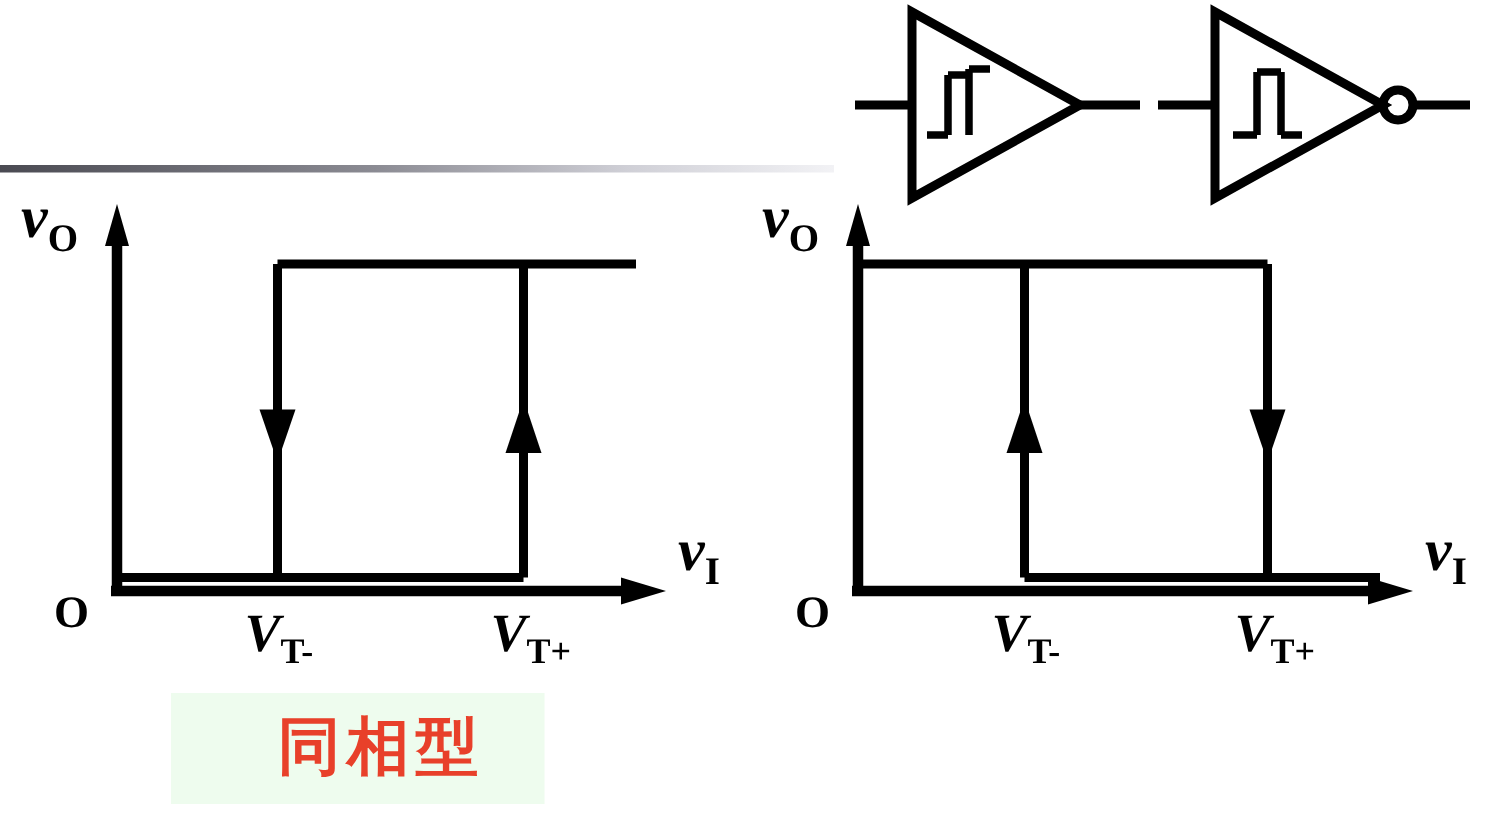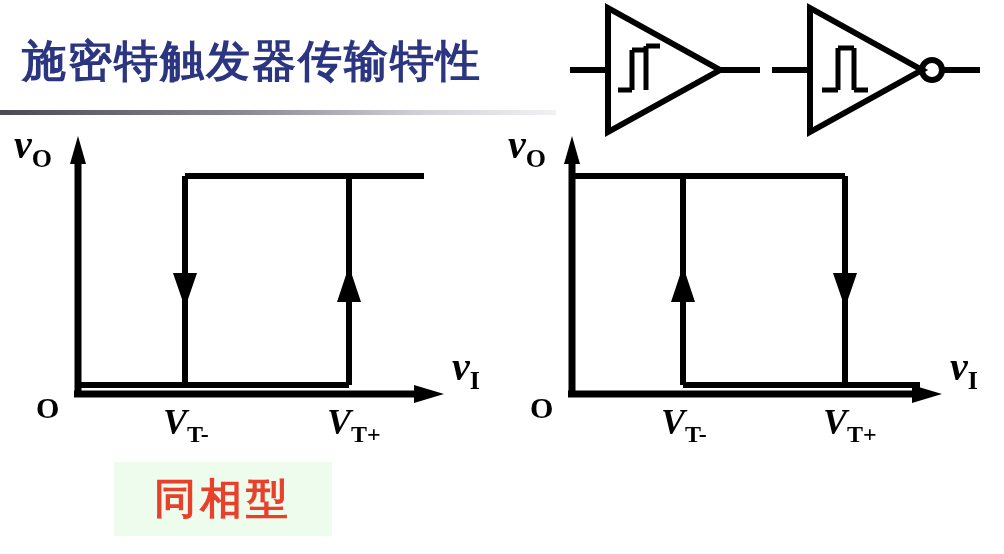--- a/index.html
+++ b/index.html
@@ -72,32 +72,31 @@
     justify-content: center;
   }
   .caption-box .caption-label {
     font-family: "Liberation Serif", "DejaVu Serif", serif;
     font-size: 42px;
     font-weight: 700;
     color: #e8402a;
     letter-spacing: 4px;
     line-height: 1;
   }
-  .caption-box.left  { left: 114px; top: 462px; width: 218px; height: 74px; }
+  .caption-box.left  { left: 114px; top: 462px; width: 218px; height: 74px; padding-left: 31px; }
   .caption-box.right { left: 614px; top: 462px; width: 218px; height: 74px; }
 
   
   svg text { font-family: "Liberation Serif", "DejaVu Serif", serif; }
 </style>
 </head>
 <body>
 
 <div id="slide">
 
-  <div class="title-text">施密特触发器传输特性</div>
   <div class="title-rule"></div>
 
   <svg class="symbols" viewBox="0 0 444 140">
 
     <g>
       <line x1="10" y1="70" x2="48" y2="70" stroke="#000" stroke-width="6"></line>
       <path d="M48 8 L48 132 L160 70 Z" fill="none" stroke="#000" stroke-width="6" stroke-linejoin="miter"></path>
 
       <g stroke="#000" stroke-width="5" fill="none">
         <line x1="58" y1="90" x2="72" y2="90"></line>

